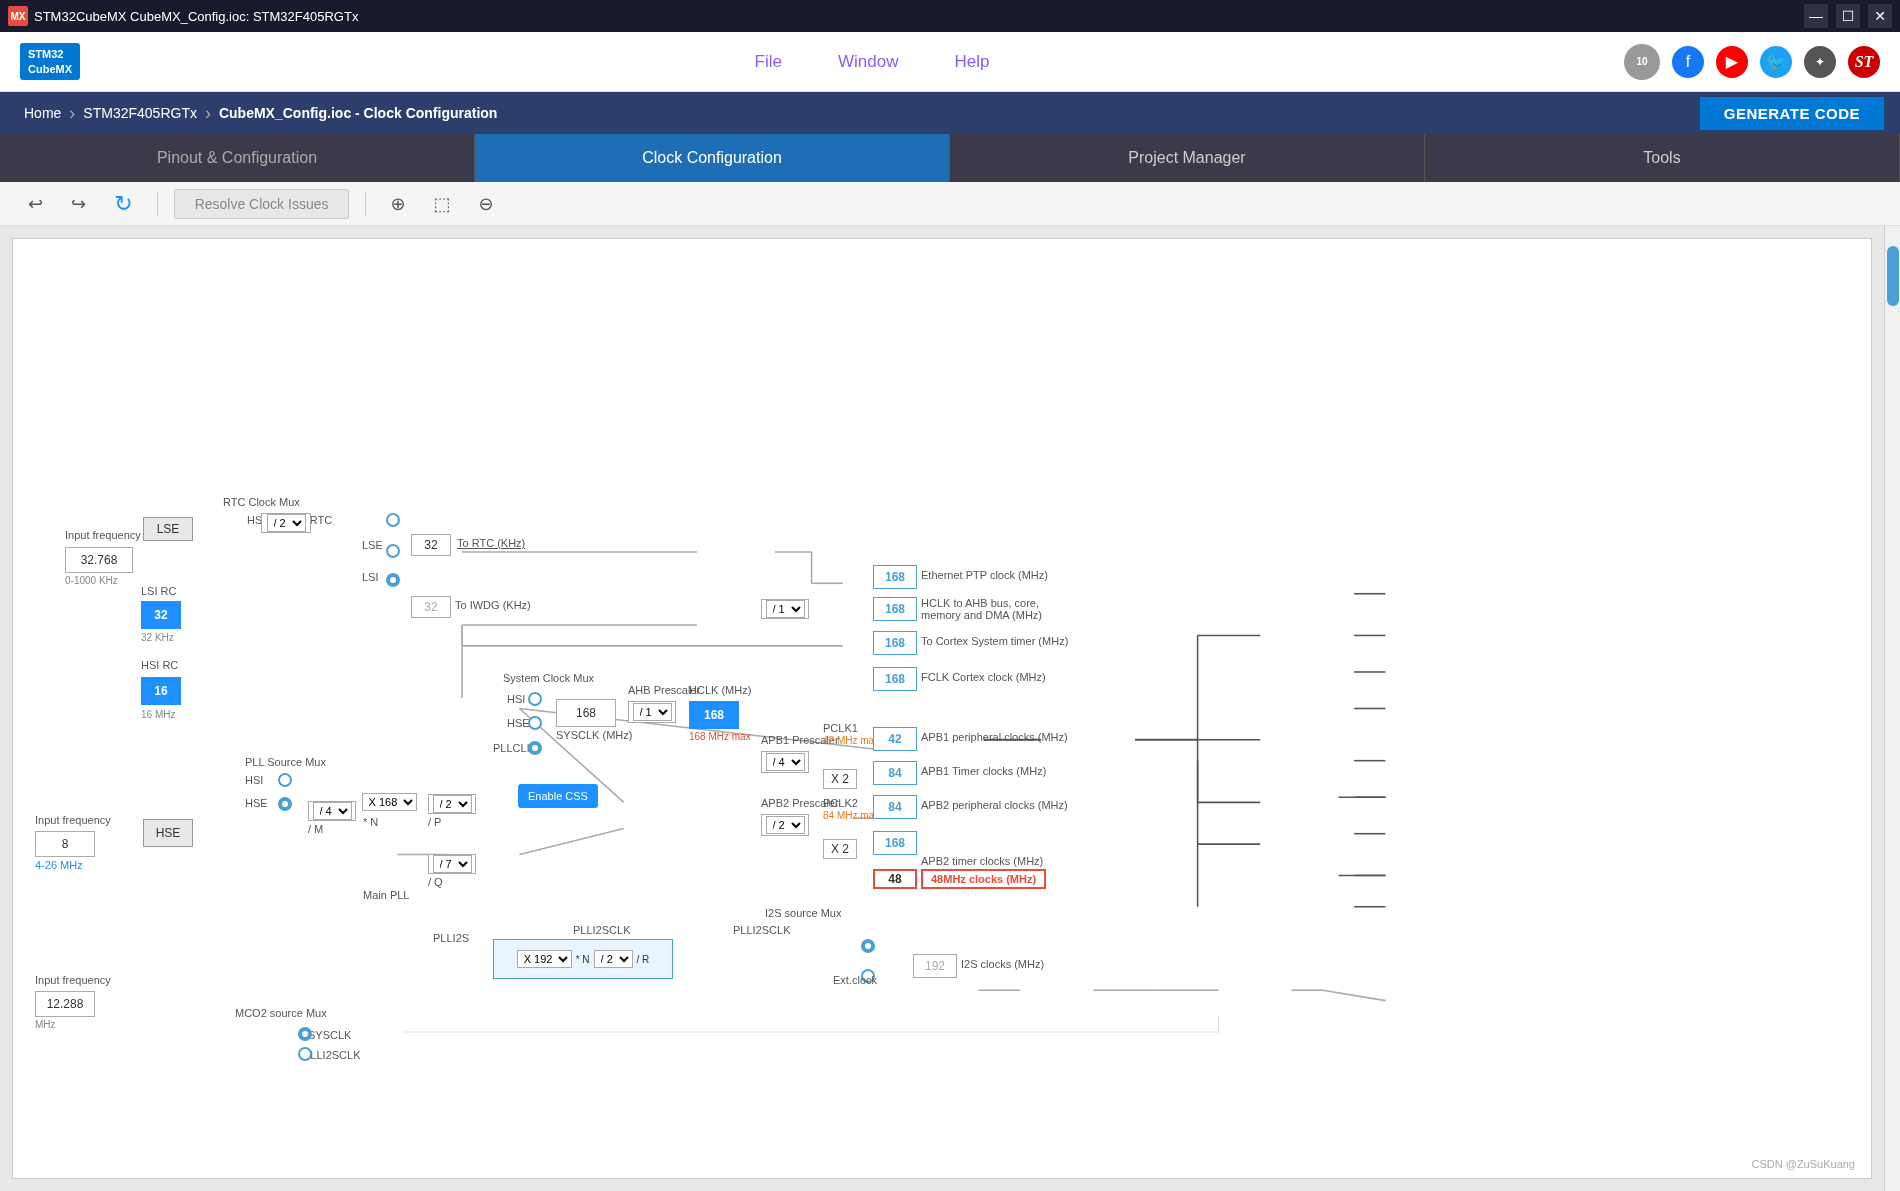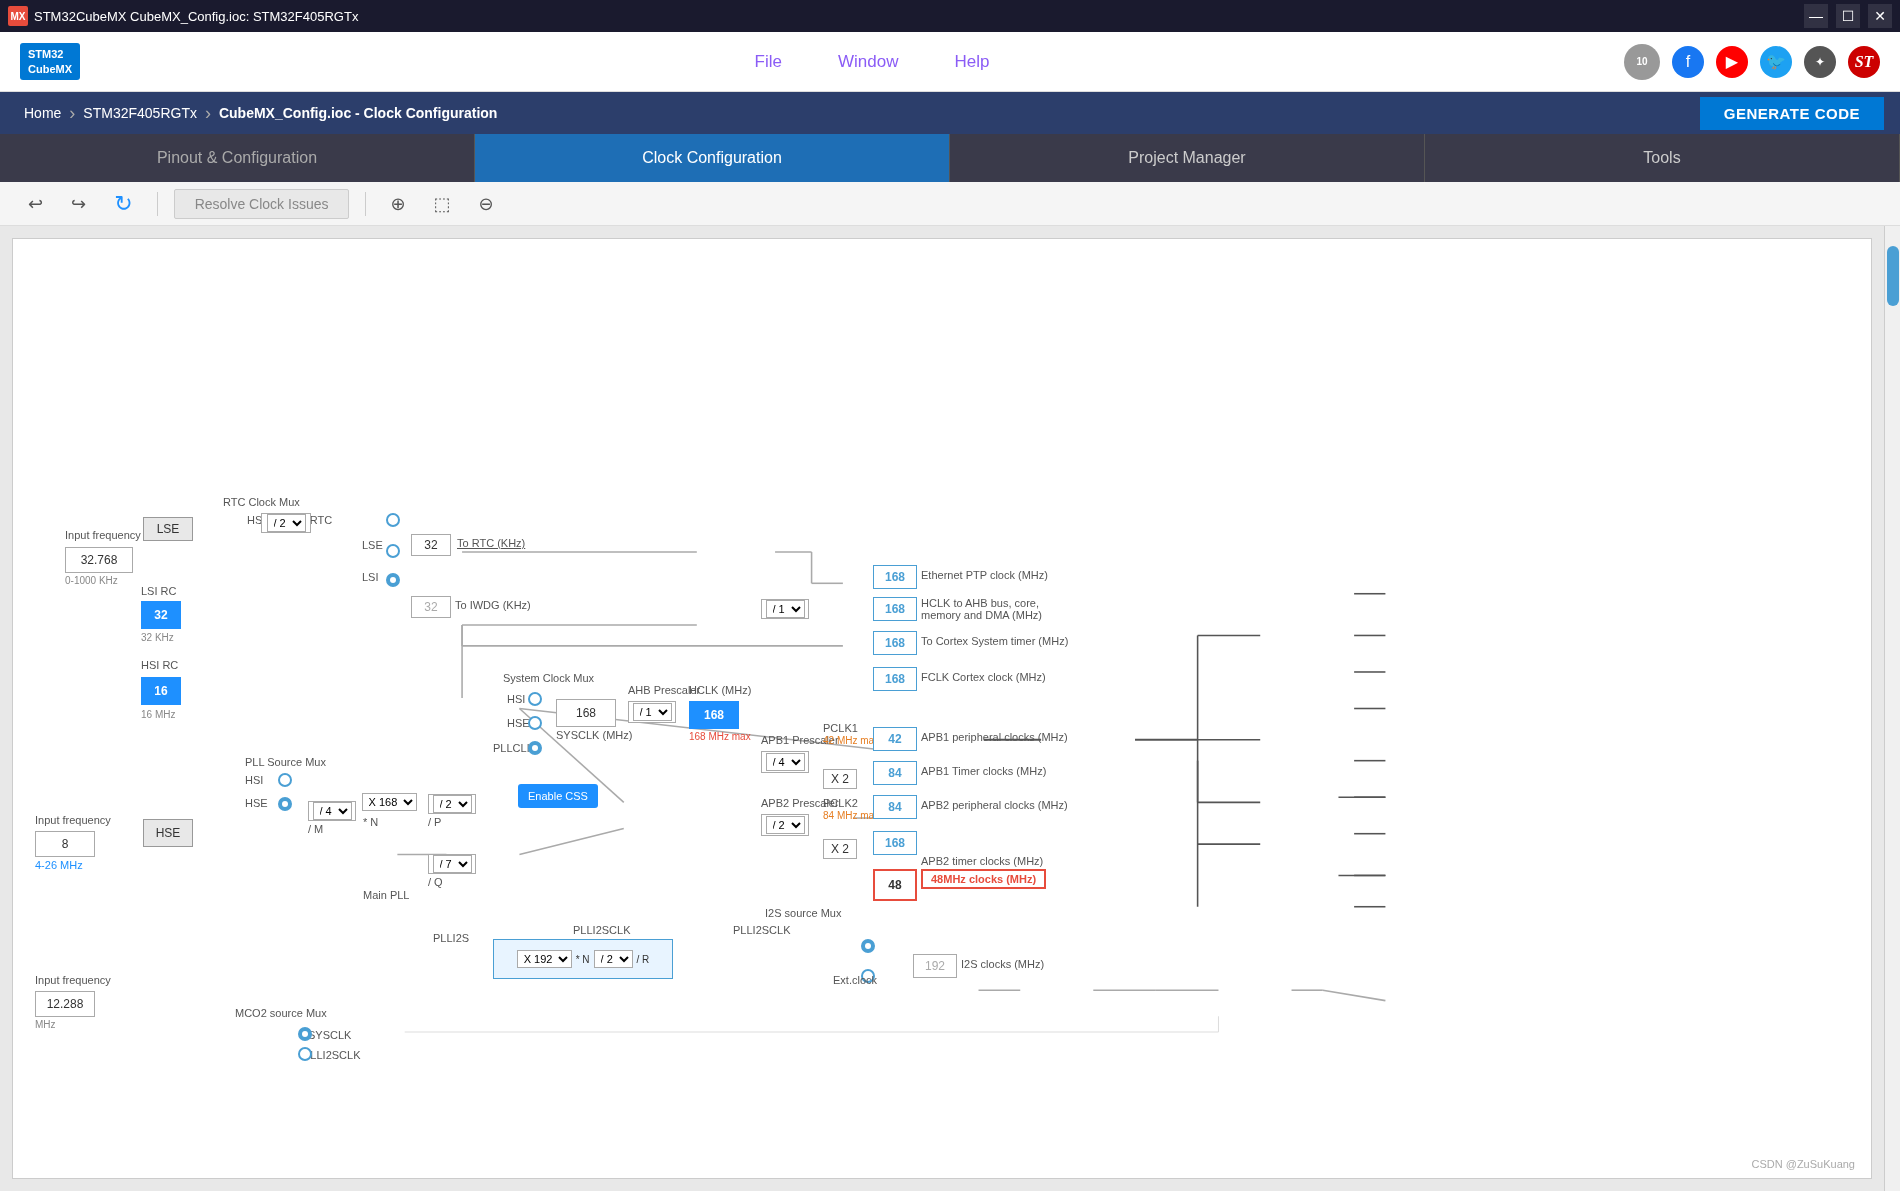--- a/index.html
+++ b/index.html
@@ -512,21 +512,21 @@
 
       <div class="clk-box output-val" style="left:860px;top:522px;width:44px;height:24px;">84</div>
       <div class="clk-label" style="left:908px;top:526px;">APB1 Timer clocks (MHz)</div>
 
       <div class="clk-box output-val" style="left:860px;top:556px;width:44px;height:24px;">84</div>
       <div class="clk-label" style="left:908px;top:560px;">APB2 peripheral clocks (MHz)</div>
 
       <div class="clk-box output-val" style="left:860px;top:592px;width:44px;height:24px;">168</div>
       <div class="clk-label" style="left:908px;top:596px;margin-top:20px;">APB2 timer clocks (MHz)</div>
 
-      <div class="clk-box error-val" style="left:860px;top:630px;width:44px;height:32px;">48</div>
+      <div class="clk-box error-val" style="left:860px;top:630px;width:44px;height:20px;">48</div>
       <div class="clk-label" style="left:908px;top:630px;color:#e74c3c;font-weight:bold;border:2px solid #e74c3c;padding:2px 8px;background:white;">48MHz clocks (MHz)</div>
 
       <div class="clk-label" style="left:420px;top:693px;">PLLI2S</div>
 
       <div class="clk-box light-blue-fill" style="left:480px;top:700px;width:180px;height:40px;">
         <div style="display:flex;gap:4px;align-items:center;">
           <select class="clk-select"><option>X 192</option></select>
           <span style="font-size:10px;">* N</span>
           <select class="clk-select"><option>/ 2</option></select>
           <span style="font-size:10px;">/ R</span>

